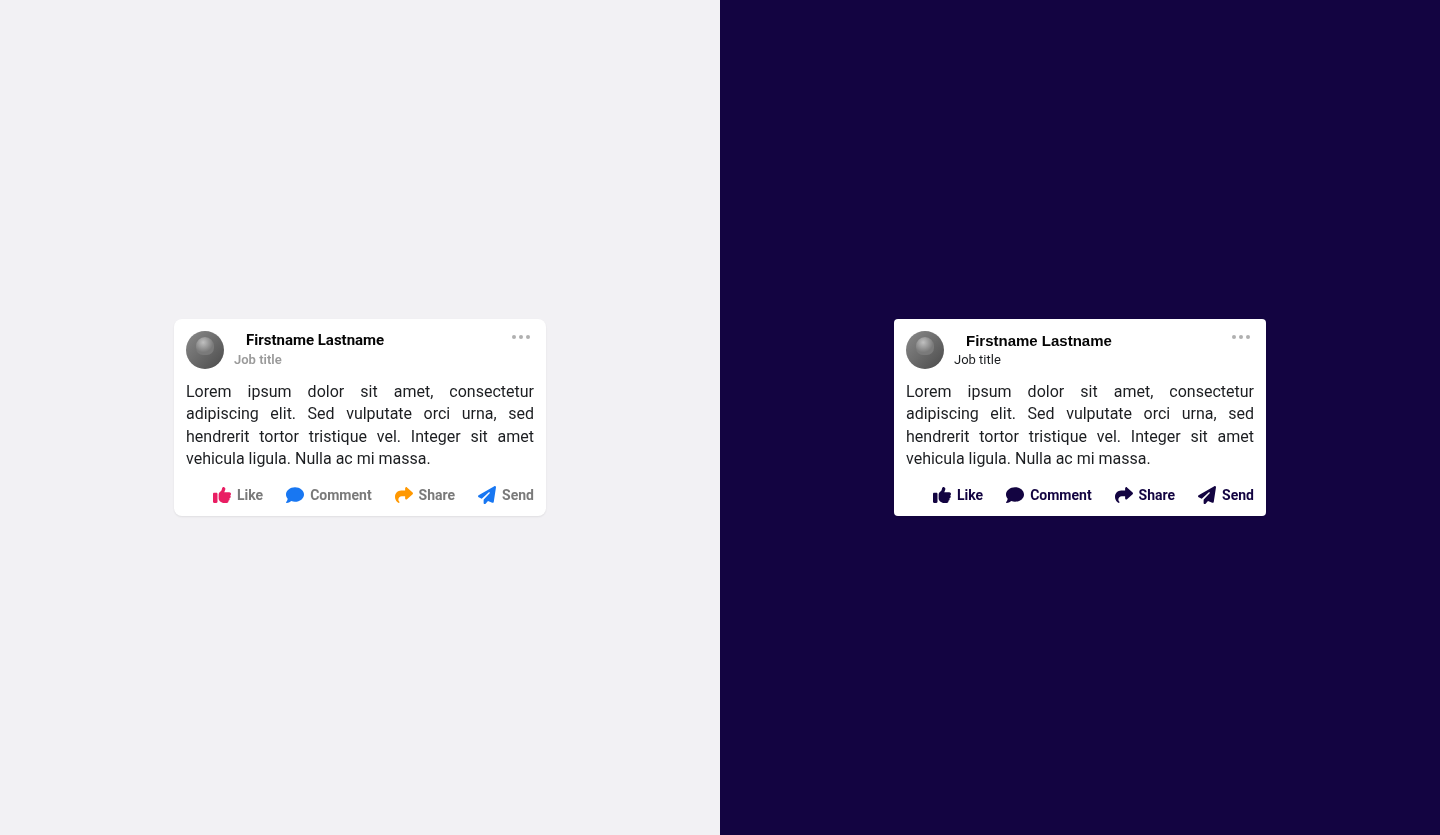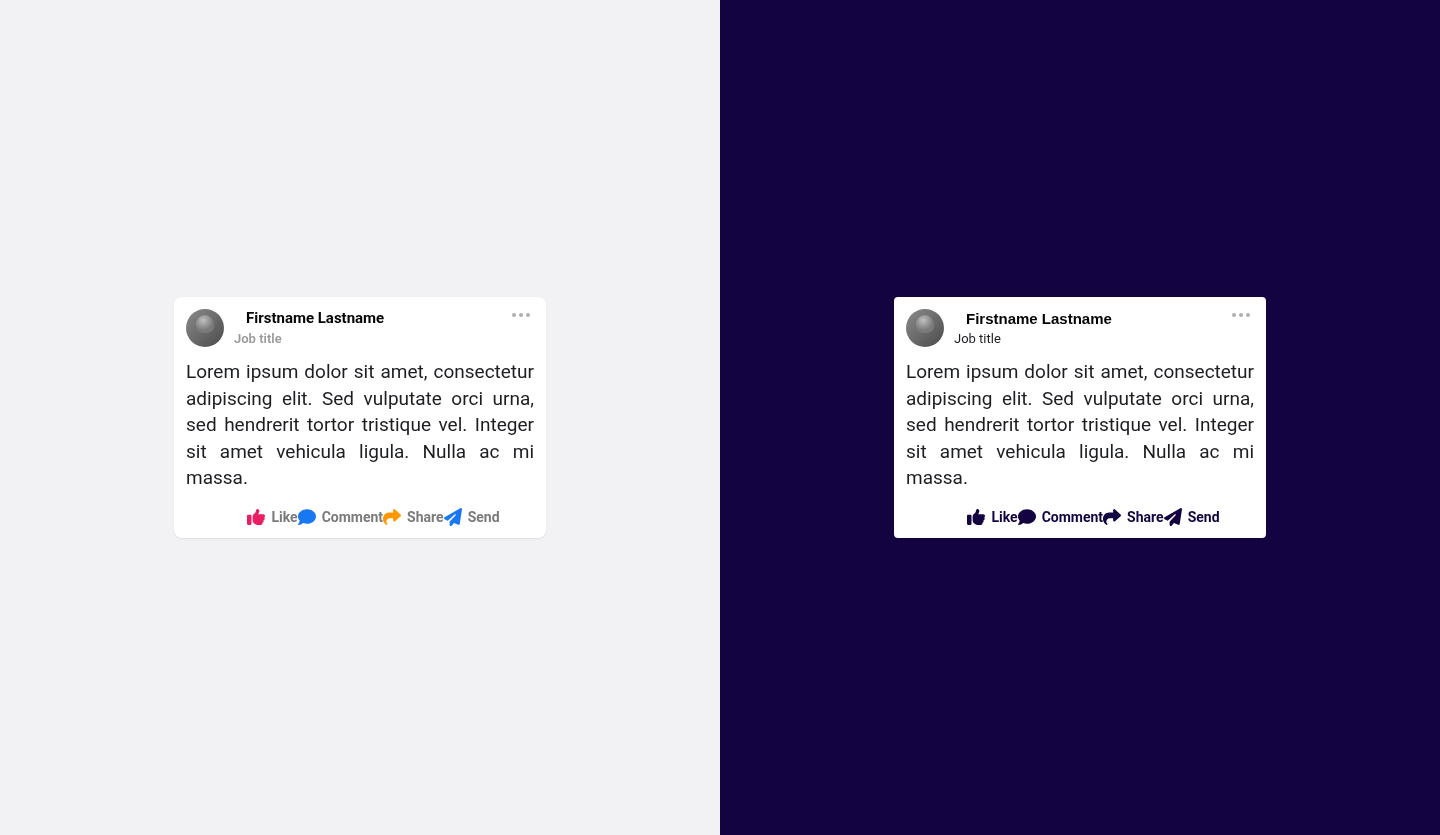--- a/index.html
+++ b/index.html
@@ -85,29 +85,29 @@
       padding: 4px;
       cursor: pointer;
     }
     .menu-dots span {
       width: 4px;
       height: 4px;
       border-radius: 50%;
       background: #b0b0b0;
     }
     .card-body {
-      font-size: 19px;
+      font-size: 16px;
       line-height: 1.4;
       color: #1c1e21;
       text-align: justify;
       margin-bottom: 16px;
     }
     .card-actions {
       display: flex;
-      justify-content: center;
+      justify-content: space-between;
       align-items: center;
       padding-left: 27px;
     }
     .action {
       display: flex;
       align-items: center;
       gap: 6px;
       cursor: pointer;
     }
     .action-label-light {

